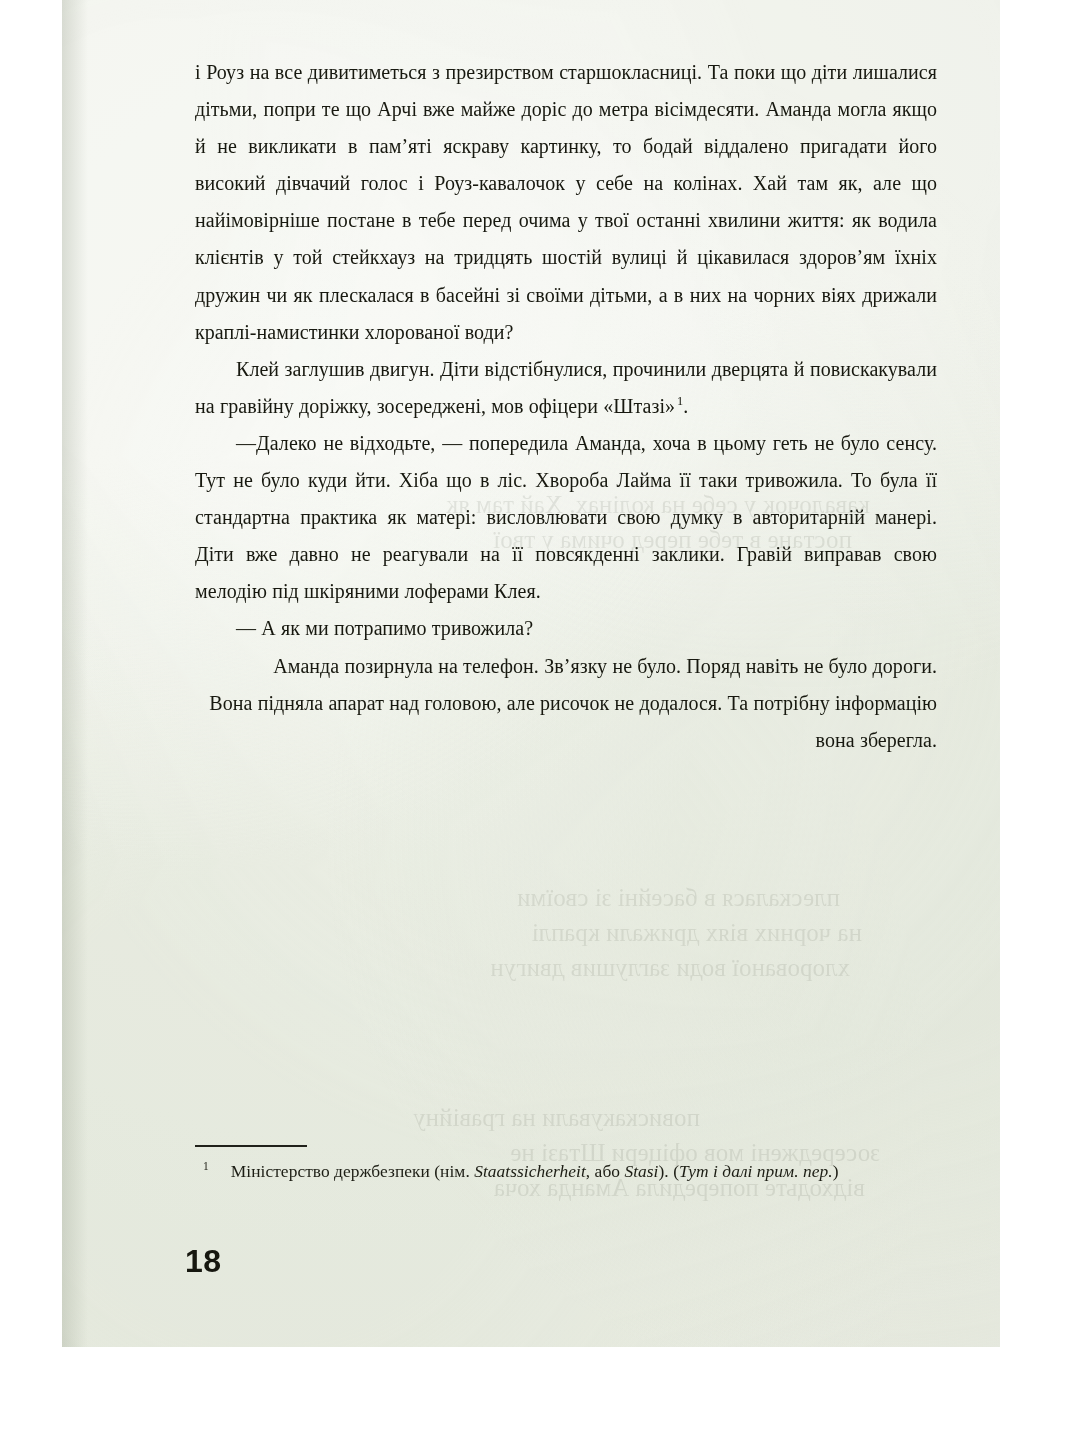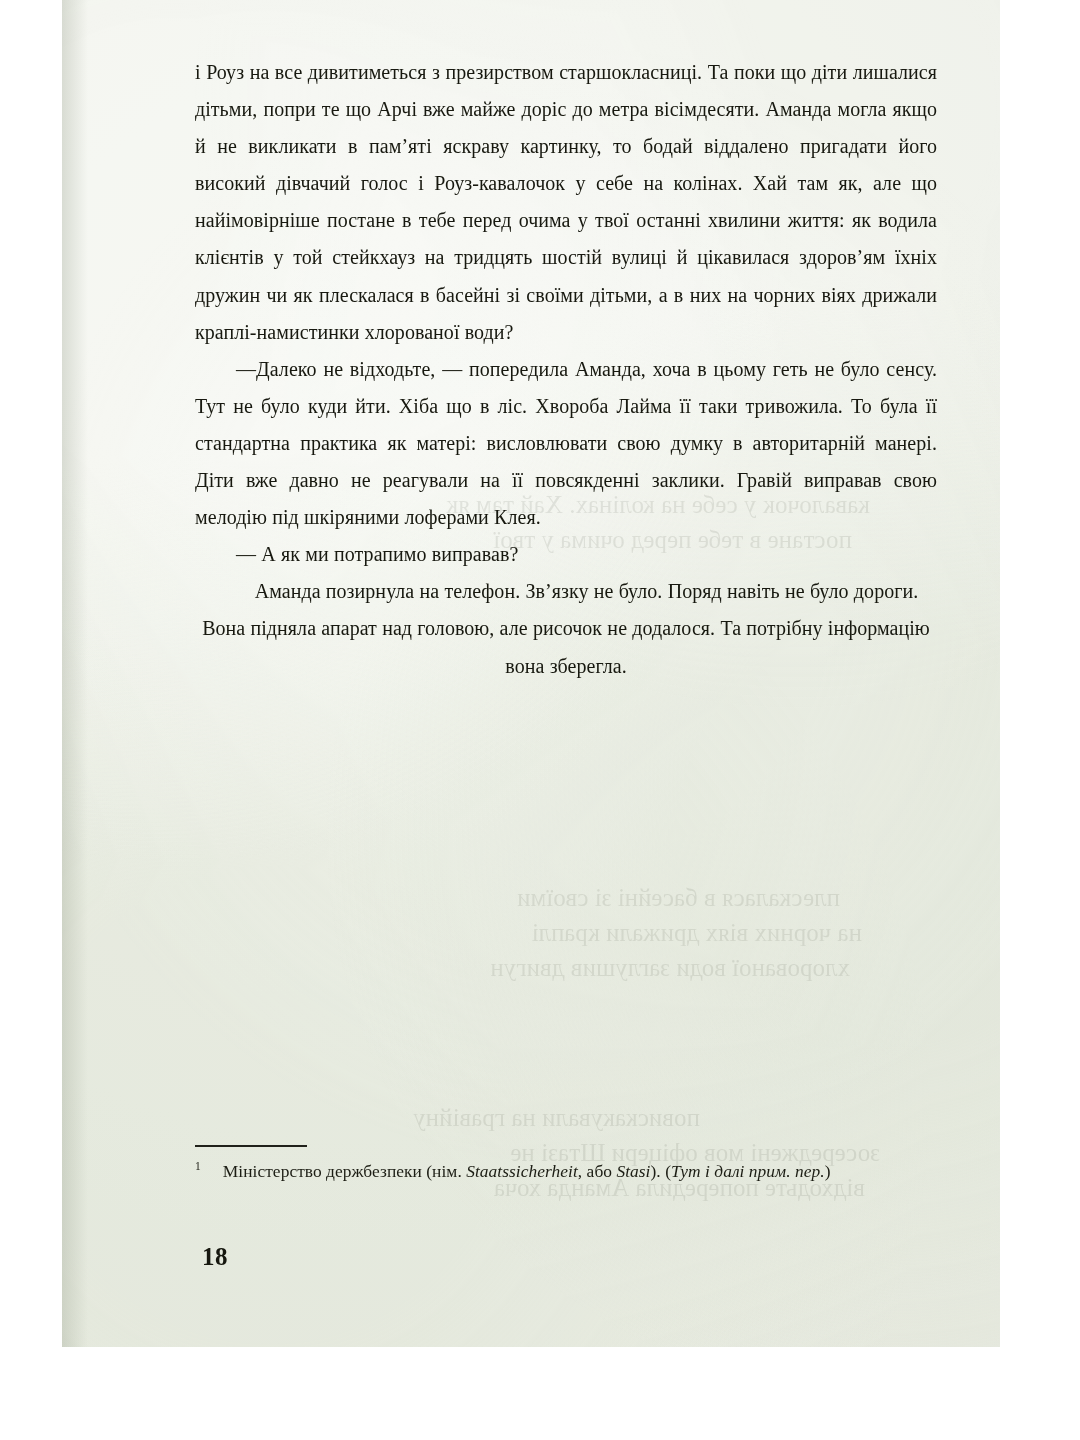--- a/index.html
+++ b/index.html
@@ -62,21 +62,21 @@
     font-size: 20px;
     line-height: 37.1px;
     text-align: justify;
     text-justify: inter-word;
     text-indent: 41px;
     letter-spacing: .05px;
     word-spacing: .2px;
     hyphens: manual;
   }
   .para.first { text-indent: 0; }
-  .para:last-child { text-align: center; }
+  .para:last-child { text-align: right; }
 
   
   .para.short { text-align: left; }
 
   sup.fn-ref {
     font-size: .62em;
     vertical-align: super;
     line-height: 0;
     padding-left: 2px;
   }
@@ -88,42 +88,42 @@
     top: 1145px;
     width: 760px;
   }
   #footnote-rule {
     width: 112px;
     height: 0;
     border-top: 2.6px solid #20211a;
     margin: 0 0 13px 0;
   }
   #footnote-text {
-    margin: 0;
+    margin: 8px;
     font-size: 17.4px;
     line-height: 22px;
     color: #1c1d14;
     letter-spacing: .05px;
     white-space: nowrap;
   }
   #footnote-text .fn-num {
     font-size: 11.5px;
     vertical-align: super;
     line-height: 0;
     margin-right: 22px;
   }
   #footnote-text i { font-style: italic; }
 
   
   #folio {
     position: absolute;
-    left: 140px;
+    left: 123px;
     top: 1243px;
-    font-family: Liberation Serif, serif;
-    font-size: 25px;
+    font-family: Liberation Sans, sans-serif;
+    font-size: 32px;
     font-weight: bold;
     color: #16170f;
     letter-spacing: .5px;
   }
 
   
   #showthrough {
     position: absolute;
     inset: 0;
     pointer-events: none;
@@ -157,24 +157,27 @@
       <div class="ghost-line" style="top: 1100px; left: 300px;">повискакували на гравійну</div>
       <div class="ghost-line" style="top: 1135px; left: 120px;">зосереджені мов офіцери Штазі не</div>
       <div class="ghost-line" style="top: 1170px; left: 135px;">відходьте попередила Аманда хоча</div>
     </div>
 
   <div id="text-column">
 
     <p class="para first">і Роуз на все дивитиметься з презирством старшоклас­ниці. Та поки що діти лишалися дітьми, попри те що Арчі вже майже доріс до метра вісімдесяти. Аманда могла якщо й не викликати в пам’яті яскраву картин­ку, то бодай віддалено пригадати його високий дівчачий голос і Роуз-кавалочок у себе на колінах. Хай там як, але що найімовірніше постане в тебе перед очима у твої останні хвилини життя: як водила клієнтів у той стейк­хауз на тридцять шостій вулиці й цікавилася здоров’ям їхніх дружин чи як плескалася в басейні зі своїми діть­ми, а в них на чорних віях дрижали краплі-намистин­ки хлорованої води?</p>
 
 
+    <p class="para">
+      <span>Клей заглушив двигун. Діти відстібнулися, прочи­нили дверцята й повискакували на гравійну доріжку, зосереджені, мов офіцери «Штазі»</span><sup class="fn-ref">1</sup><span>.</span>
+    </p>
 
     <p class="para">—Далеко не відходьте, — попередила Аманда, хоча в цьому геть не було сенсу. Тут не було куди йти. Хіба що в ліс. Хвороба Лайма її таки тривожила. То була її стандартна практика як матері: висловлювати свою думку в авторитарній манері. Діти вже давно не реагу­вали на її повсякденні заклики. Гравій виправав свою мелодію під шкіряними лоферами Клея.</p>
 
-    <p class="para short">— А як ми потрапимо виправав?</p>
+    <p class="para short">— А як ми потрапимо тривожила?</p>
 
 
     <p class="para">Аманда позирнула на телефон. Зв’язку не було. По­ряд навіть не було дороги. Вона підняла апарат над головою, але рисочок не додалося. Та потрібну інфор­мацію вона зберегла.</p>
 
   </div>
 
   <div id="footnote-block">
     <div id="footnote-rule"></div>
     <p id="footnote-text">
       <span class="fn-num">1</span><span>Міністерство держбезпеки (нім. </span><i>Staatssicherheit</i><span>, або </span><i>Stasi</i><span>). (</span><i>Тут і далі прим. пер.</i><span>)</span>

